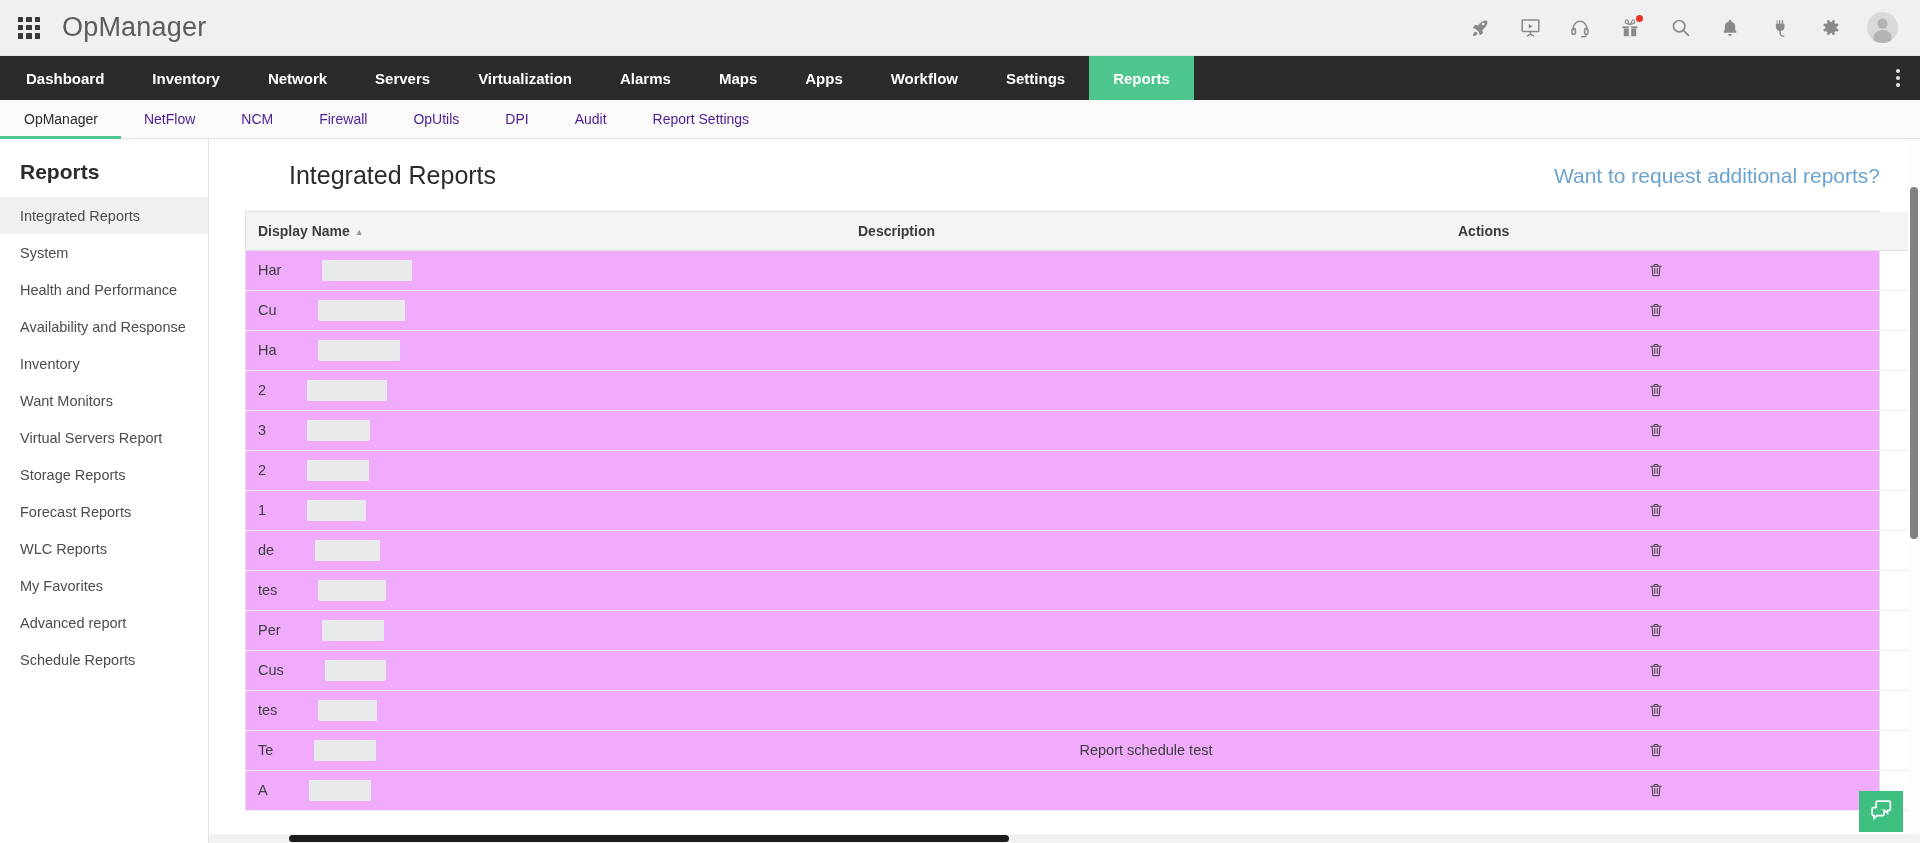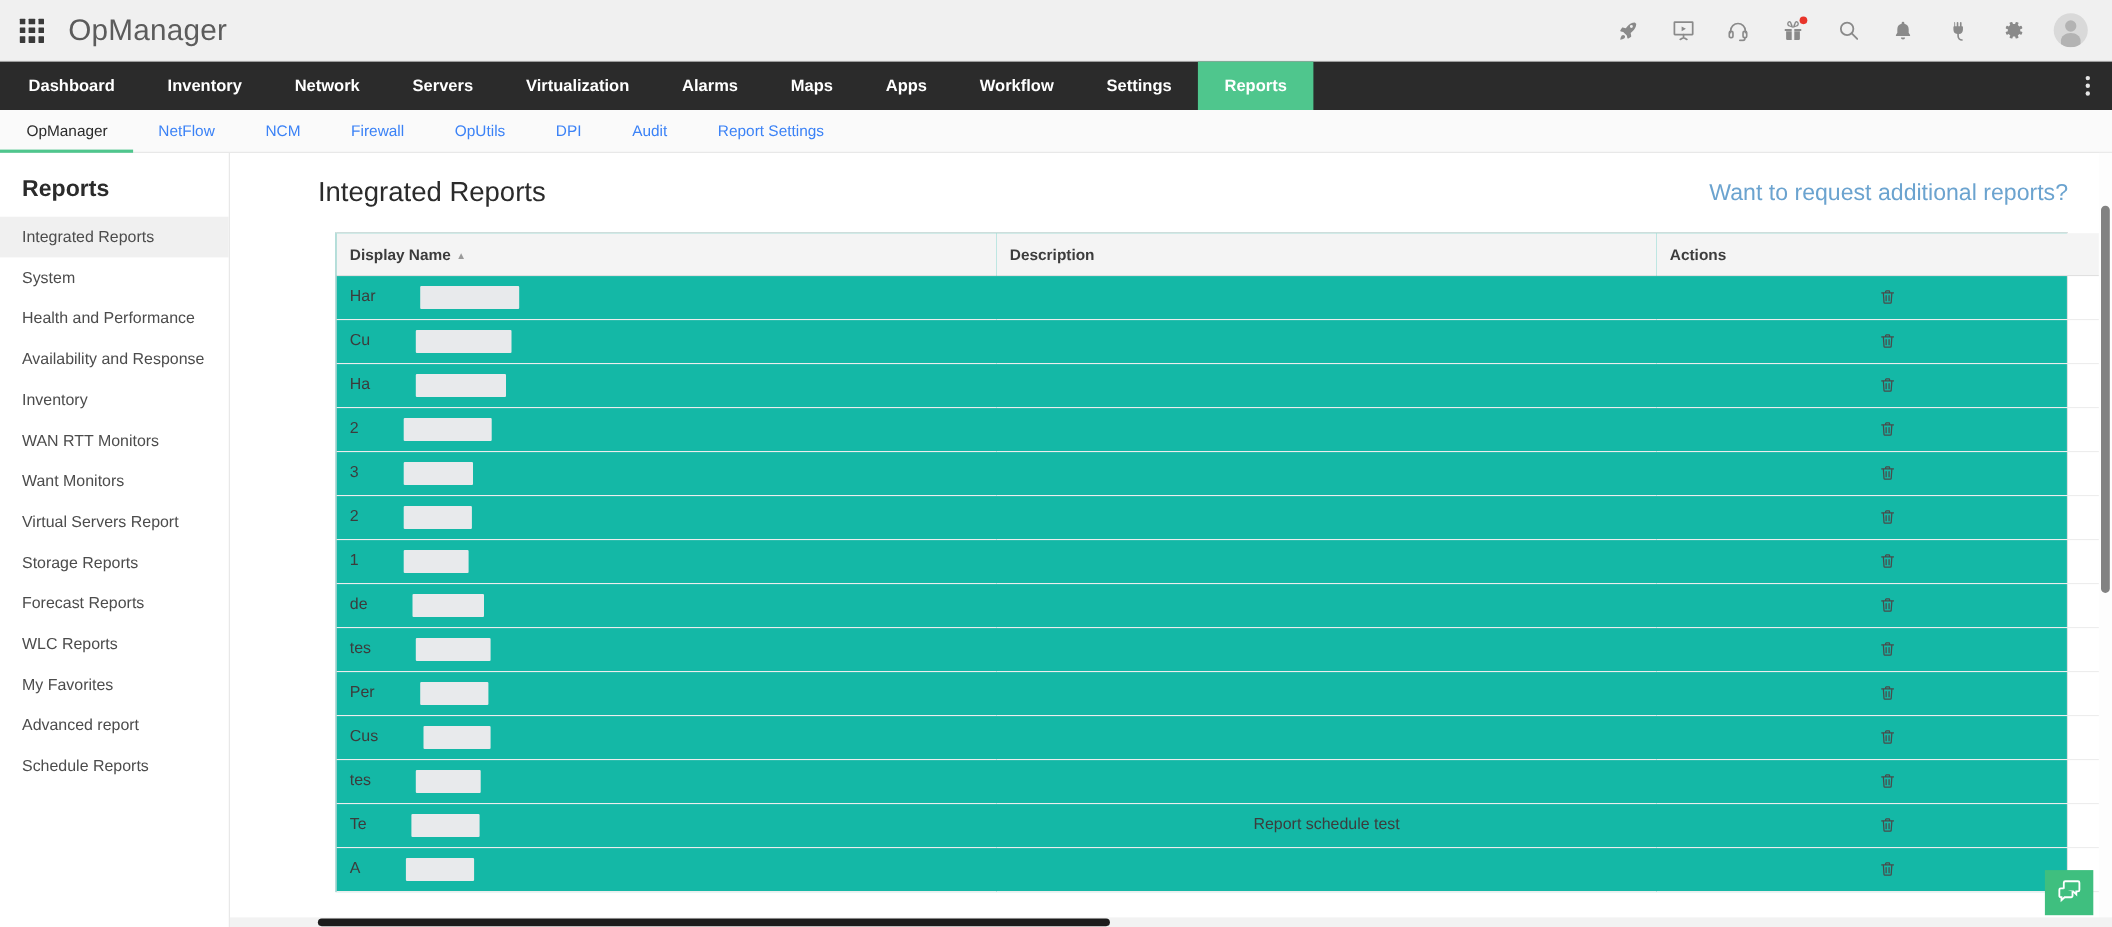--- a/index.html
+++ b/index.html
@@ -102,21 +102,21 @@
     position: absolute; top: 100px; left: 0;
     width: 1920px; height: 39px;
     background: #fafafa;
     border-bottom: 1px solid #e4e4e4;
     display: flex; align-items: stretch;
   }
   .subnav-item {
     display: flex; align-items: center;
     padding: 0 23px;
     font-size: 14px;
-    color: #3b82f6;
+    color: #4c1d95;
     cursor: pointer;
     position: relative;
     white-space: nowrap;
   }
   .subnav-item.first { padding-left: 24px; }
   .subnav-item.active { color: #2b2b2b; }
   .subnav-item.active::after {
     content: "";
     position: absolute;
     left: 0; right: 0; bottom: -1px;
@@ -168,24 +168,24 @@
   .request-link {
     margin-left: auto;
     font-size: 21px;
     color: #6ba3cf;
     cursor: pointer;
     text-decoration: none;
   }
 
   
   .table-wrap {
-    margin: 21px 40px 0 96px;
+    margin: 21px 40px 0 36px;
     border: 1px solid #e0e0e0;
     border-bottom: none;
-    background: #14b8a6;
+    background: #f0abfc;
   }
   .tbl { width: 100%; border-collapse: collapse; table-layout: fixed; }
   .tbl thead th {
     background: #f4f4f4;
     height: 38px;
     font-size: 14px;
     font-weight: 600;
     color: #3c3c3c;
     border-bottom: 1px solid #e0e0e0;
     text-align: left;
@@ -393,23 +393,20 @@
       <div class="sidebar-item">
         <span>Health and Performance</span>
       </div>
       <div class="sidebar-item">
         <span>Availability and Response</span>
       </div>
       <div class="sidebar-item">
         <span>Inventory</span>
       </div>
       <div class="sidebar-item">
-        <span>WAN RTT Monitors</span>
-      </div>
-      <div class="sidebar-item">
         <span>Want Monitors</span>
       </div>
       <div class="sidebar-item">
         <span>Virtual Servers Report</span>
       </div>
       <div class="sidebar-item">
         <span>Storage Reports</span>
       </div>
       <div class="sidebar-item">
         <span>Forecast Reports</span>

